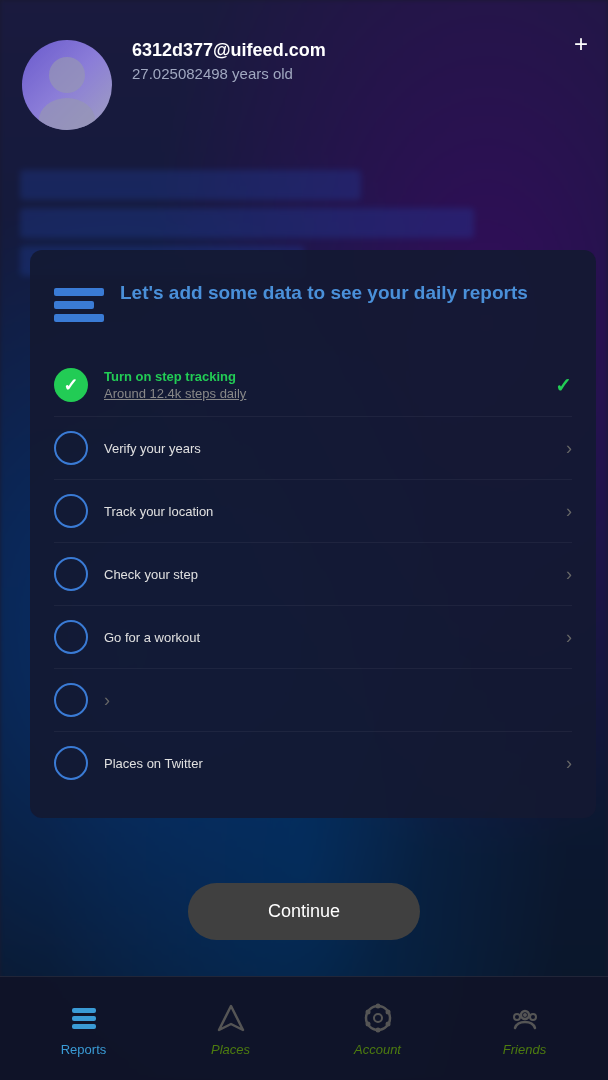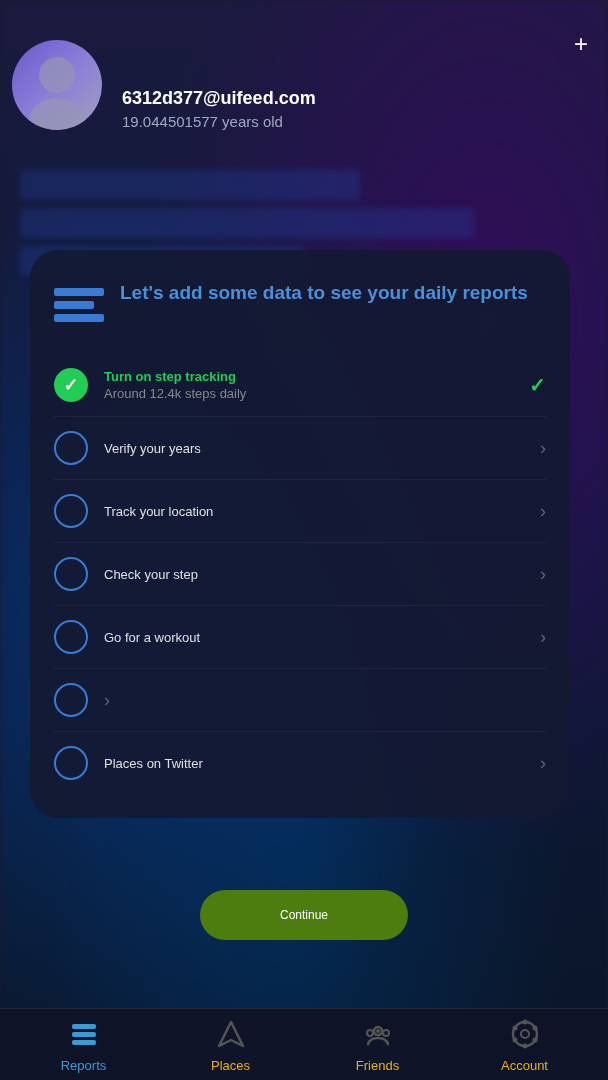--- a/index.html
+++ b/index.html
@@ -23,23 +23,23 @@
         radial-gradient(ellipse at 80% 30%, rgba(80, 0, 120, 0.5) 0%, transparent 50%),
         radial-gradient(ellipse at 50% 80%, rgba(0, 50, 100, 0.6) 0%, transparent 60%),
         linear-gradient(180deg, #1a1a3e 0%, #0d1a3a 50%, #0a1628 100%);
       filter: blur(2px);
     }
 
     
     .header {
       position: relative;
       z-index: 10;
-      padding: 40px 20px 20px 12px;
-      display: flex;
-      align-items: flex-end;
+      padding: 40px 20px 20px 22px;
+      display: flex;
+      align-items: flex-start;
       gap: 20px;
     }
 
     .avatar-container {
       width: 90px;
       height: 90px;
       border-radius: 50%;
       overflow: hidden;
       background: linear-gradient(135deg, #6a5acd, #8b7dd8, #a0a0c0);
       display: flex;
@@ -97,23 +97,23 @@
       height: 30px;
       border-radius: 4px;
       width: 70%;
     }
 
     
     .main-card {
       position: absolute;
       top: 250px;
       left: 30px;
-      right: 38px;
+      right: 12px;
       background: rgba(20, 25, 50, 0.92);
-      border-radius: 28px;
+      border-radius: 12px;
       padding: 30px 24px 24px 24px;
       z-index: 10;
     }
 
     .card-header {
       display: flex;
       align-items: flex-start;
       gap: 16px;
       margin-bottom: 24px;
     }
@@ -200,58 +200,59 @@
 
     .task-label.completed {
       color: #22cc55;
       font-weight: 600;
     }
 
     .task-sublabel {
       font-size: 13px;
       color: #888;
       margin-top: 2px;
+      text-decoration: underline;
     }
 
     .task-arrow {
       color: #666;
       font-size: 18px;
     }
 
     .task-check-right {
       color: #22cc55;
       font-size: 20px;
       font-weight: bold;
     }
 
     
     .continue-btn {
       position: absolute;
       bottom: 140px;
       left: 50%;
       transform: translateX(-50%);
       z-index: 10;
-      background: #4d7c0f;
+      background: #404040;
       border: none;
       border-radius: 30px;
       padding: 18px 80px;
       color: #ffffff;
-      font-size: 12px;
+      font-size: 18px;
       font-weight: 500;
       cursor: pointer;
       white-space: nowrap;
     }
 
     
     .bottom-nav {
       position: absolute;
       bottom: 0;
       left: 0;
       right: 0;
-      height: 72px;
+      height: 104px;
       background: rgba(15, 20, 40, 0.97);
       display: flex;
       align-items: center;
       justify-content: space-around;
       padding: 0 10px;
       z-index: 20;
       border-top: 1px solid rgba(255,255,255,0.08);
     }
 
     .nav-item {
@@ -274,21 +275,22 @@
 
     .nav-label {
       font-size: 13px;
     }
 
     .nav-item.active .nav-label {
       color: #3a9bd5;
     }
 
     .nav-item.inactive .nav-label {
-      color: #eab308;
+      color: #4d7c0f;
+      font-style: italic;
     }
 
     
     .nav-svg {
       width: 32px;
       height: 32px;
     }
   </style>
 </head>
 <body>
@@ -303,21 +305,21 @@
 
 <div class="header">
   <div class="avatar-container">
     <svg viewBox="0 0 90 90" width="90" height="90">
       <circle cx="45" cy="35" r="18" fill="rgba(150,150,180,0.7)"></circle>
       <ellipse cx="45" cy="80" rx="28" ry="22" fill="rgba(150,150,180,0.7)"></ellipse>
     </svg>
   </div>
   <div class="user-info">
     <div class="user-email">6312d377@uifeed.com</div>
-    <div class="user-age">19.044501577 years old</div>
+    <div class="user-age">27.025082498 years old</div>
   </div>
 </div>
 
 <button class="add-button">+</button>
 
 <div class="main-card">
   <div class="card-header">
     <div class="stack-icon">
       <div class="stack-bar"></div>
       <div class="stack-bar"></div>
@@ -402,44 +404,44 @@
     <span class="nav-label">Reports</span>
   </div>
 
   <div class="nav-item inactive">
     <div class="nav-icon">
       <svg class="nav-svg" viewBox="0 0 32 32" fill="none" xmlns="http://www.w3.org/2000/svg">
         <polygon points="16,4 28,28 16,22 4,28" fill="none" stroke="#555" stroke-width="2.5" stroke-linejoin="round"></polygon>
       </svg>
     </div>
     <span class="nav-label">Places</span>
-  </div>
-
-  <div class="nav-item inactive">
-    <div class="nav-icon">
-      <svg class="nav-svg" viewBox="0 0 32 32" fill="none" xmlns="http://www.w3.org/2000/svg">
-        <circle cx="16" cy="13" r="4" fill="none" stroke="#555" stroke-width="2.5"></circle>
-        <circle cx="8" cy="15" r="3" fill="none" stroke="#555" stroke-width="2"></circle>
-        <circle cx="24" cy="15" r="3" fill="none" stroke="#555" stroke-width="2"></circle>
-        <path d="M6 26 Q8 20 16 20 Q24 20 26 26" fill="none" stroke="#555" stroke-width="2.5" stroke-linecap="round"></path>
-        <circle cx="16" cy="13" r="2" fill="#555"></circle>
-      </svg>
-    </div>
-    <span class="nav-label">Friends</span>
   </div>
 
   <div class="nav-item inactive">
     <div class="nav-icon">
       <svg class="nav-svg" viewBox="0 0 32 32" fill="none" xmlns="http://www.w3.org/2000/svg">
         <circle cx="16" cy="16" r="12" fill="none" stroke="#555" stroke-width="2.5"></circle>
         <circle cx="16" cy="16" r="4" fill="none" stroke="#555" stroke-width="2"></circle>
         <circle cx="26" cy="10" r="2.5" fill="#555"></circle>
         <circle cx="26" cy="22" r="2.5" fill="#555"></circle>
         <circle cx="6" cy="10" r="2.5" fill="#555"></circle>
         <circle cx="6" cy="22" r="2.5" fill="#555"></circle>
         <circle cx="16" cy="4" r="2.5" fill="#555"></circle>
         <circle cx="16" cy="28" r="2.5" fill="#555"></circle>
       </svg>
     </div>
     <span class="nav-label">Account</span>
   </div>
 
+  <div class="nav-item inactive">
+    <div class="nav-icon">
+      <svg class="nav-svg" viewBox="0 0 32 32" fill="none" xmlns="http://www.w3.org/2000/svg">
+        <circle cx="16" cy="13" r="4" fill="none" stroke="#555" stroke-width="2.5"></circle>
+        <circle cx="8" cy="15" r="3" fill="none" stroke="#555" stroke-width="2"></circle>
+        <circle cx="24" cy="15" r="3" fill="none" stroke="#555" stroke-width="2"></circle>
+        <path d="M6 26 Q8 20 16 20 Q24 20 26 26" fill="none" stroke="#555" stroke-width="2.5" stroke-linecap="round"></path>
+        <circle cx="16" cy="13" r="2" fill="#555"></circle>
+      </svg>
+    </div>
+    <span class="nav-label">Friends</span>
+  </div>
+
 </nav>
 
 </body></html>

